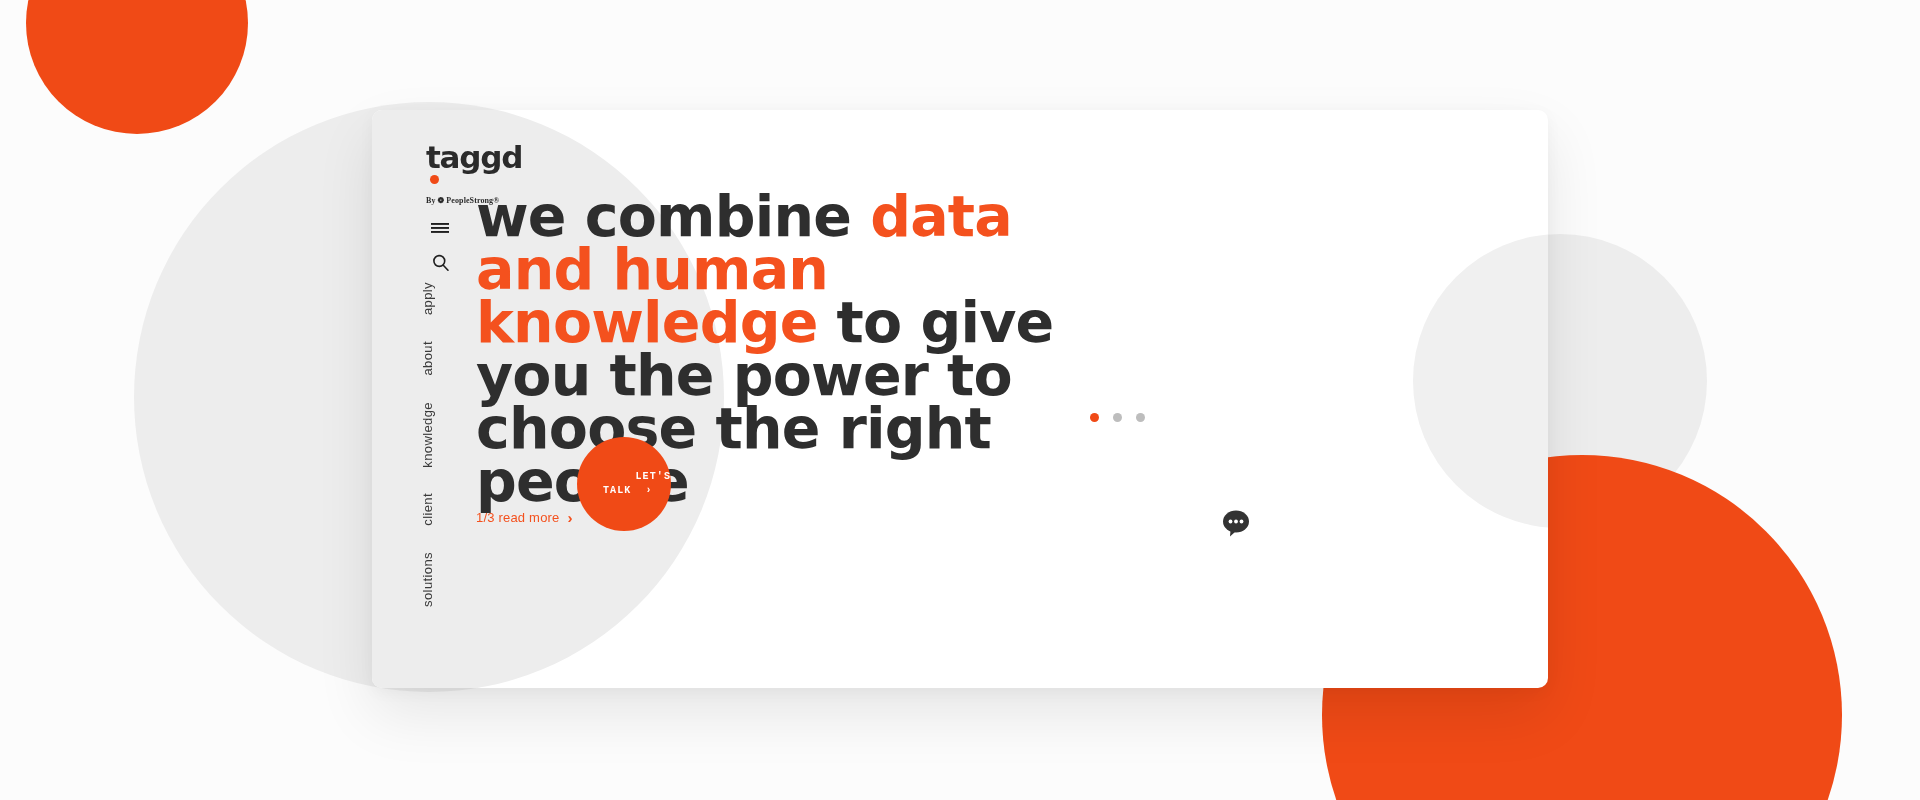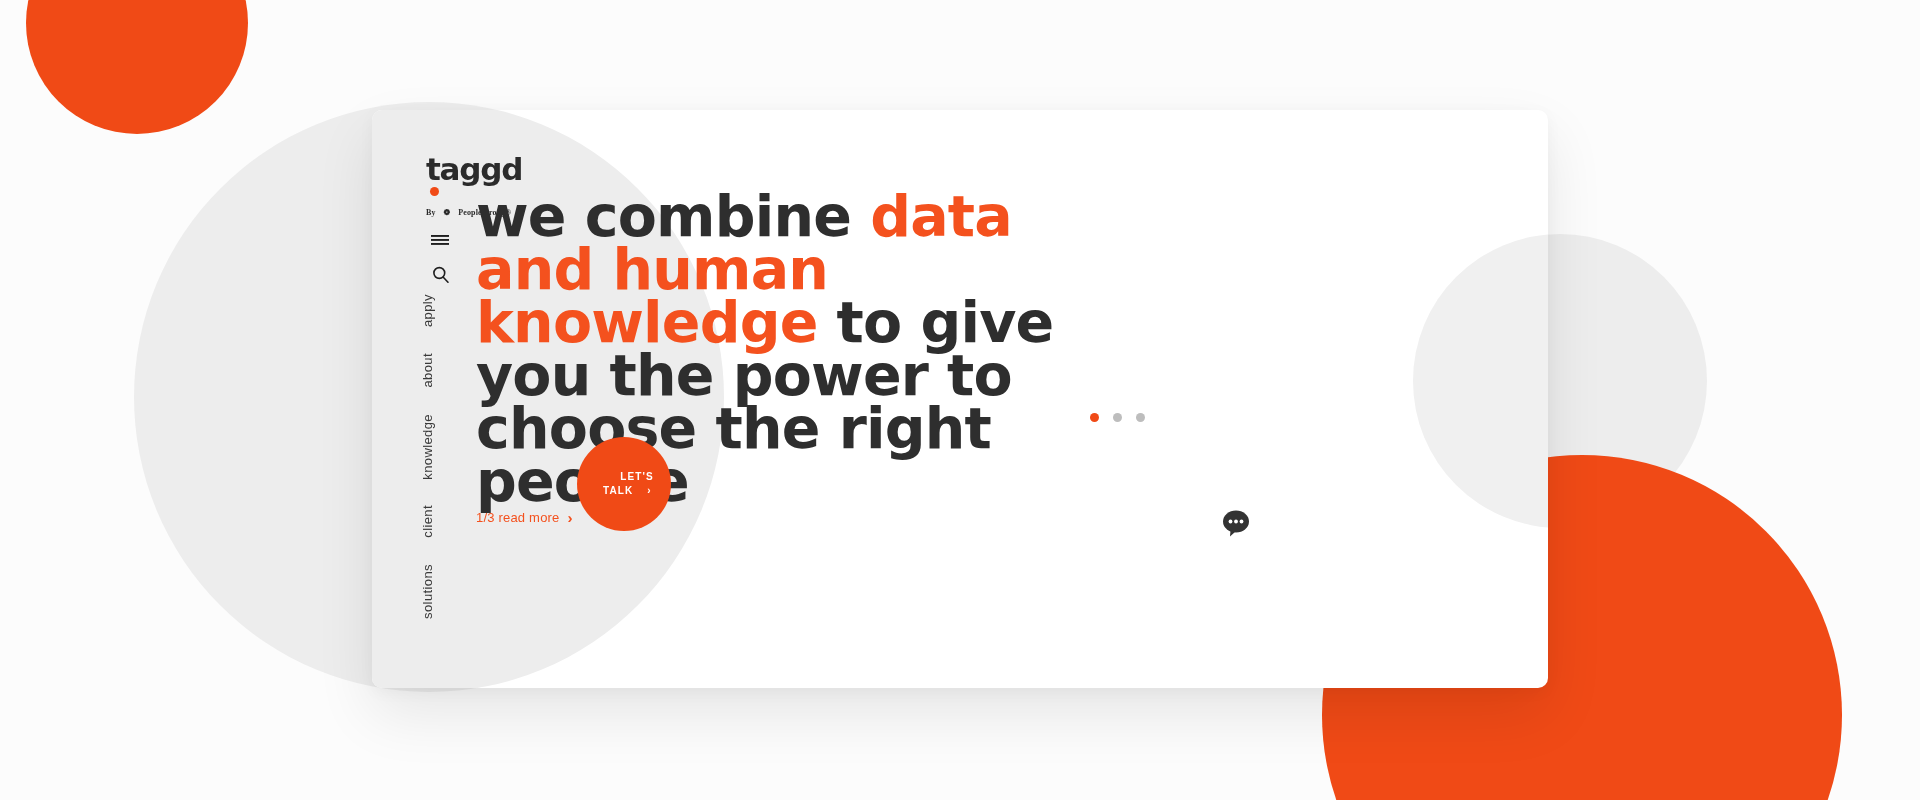--- a/index.html
+++ b/index.html
@@ -106,21 +106,21 @@
     position: relative;
     width: 100%;
     height: 100%;
     z-index: 1;
   }
 
   
   .sidebar {
     position: absolute;
     left: 0;
-    top: 12px;
+    top: 0;
     width: 110px;
     height: 100%;
     padding-left: 17px;
   }
 
   .logo-block {
     position: absolute;
     left: 54px;
     top: 32px;
   }
@@ -148,21 +148,21 @@
   .logo-sub {
     margin-top: 5px;
     font-family: "Liberation Serif", serif;
     font-size: 8px;
     font-weight: 700;
     color: #2b2b2b;
     letter-spacing: 0.1px;
     white-space: nowrap;
     display: flex;
     align-items: center;
-    gap: 8px;
+    gap: 2px;
   }
 
   .ps-mark {
     display: inline-block;
     font-size: 8px;
     line-height: 1;
   }
 
   .nav-icons {
     position: absolute;
@@ -250,21 +250,22 @@
     cursor: pointer;
     border: none;
     font-family: "Liberation Sans", sans-serif;
   }
 
   .lets-talk .lt-line {
     font-size: 10px;
     font-weight: 700;
     letter-spacing: 1.1px;
     line-height: 14px;
-    text-align: center;
+    text-align: right;
+    font-family: Liberation Mono, monospace;
   }
 
   .lt-row {
     display: flex;
     align-items: center;
     gap: 14px;
   }
 
   
   .dots {

